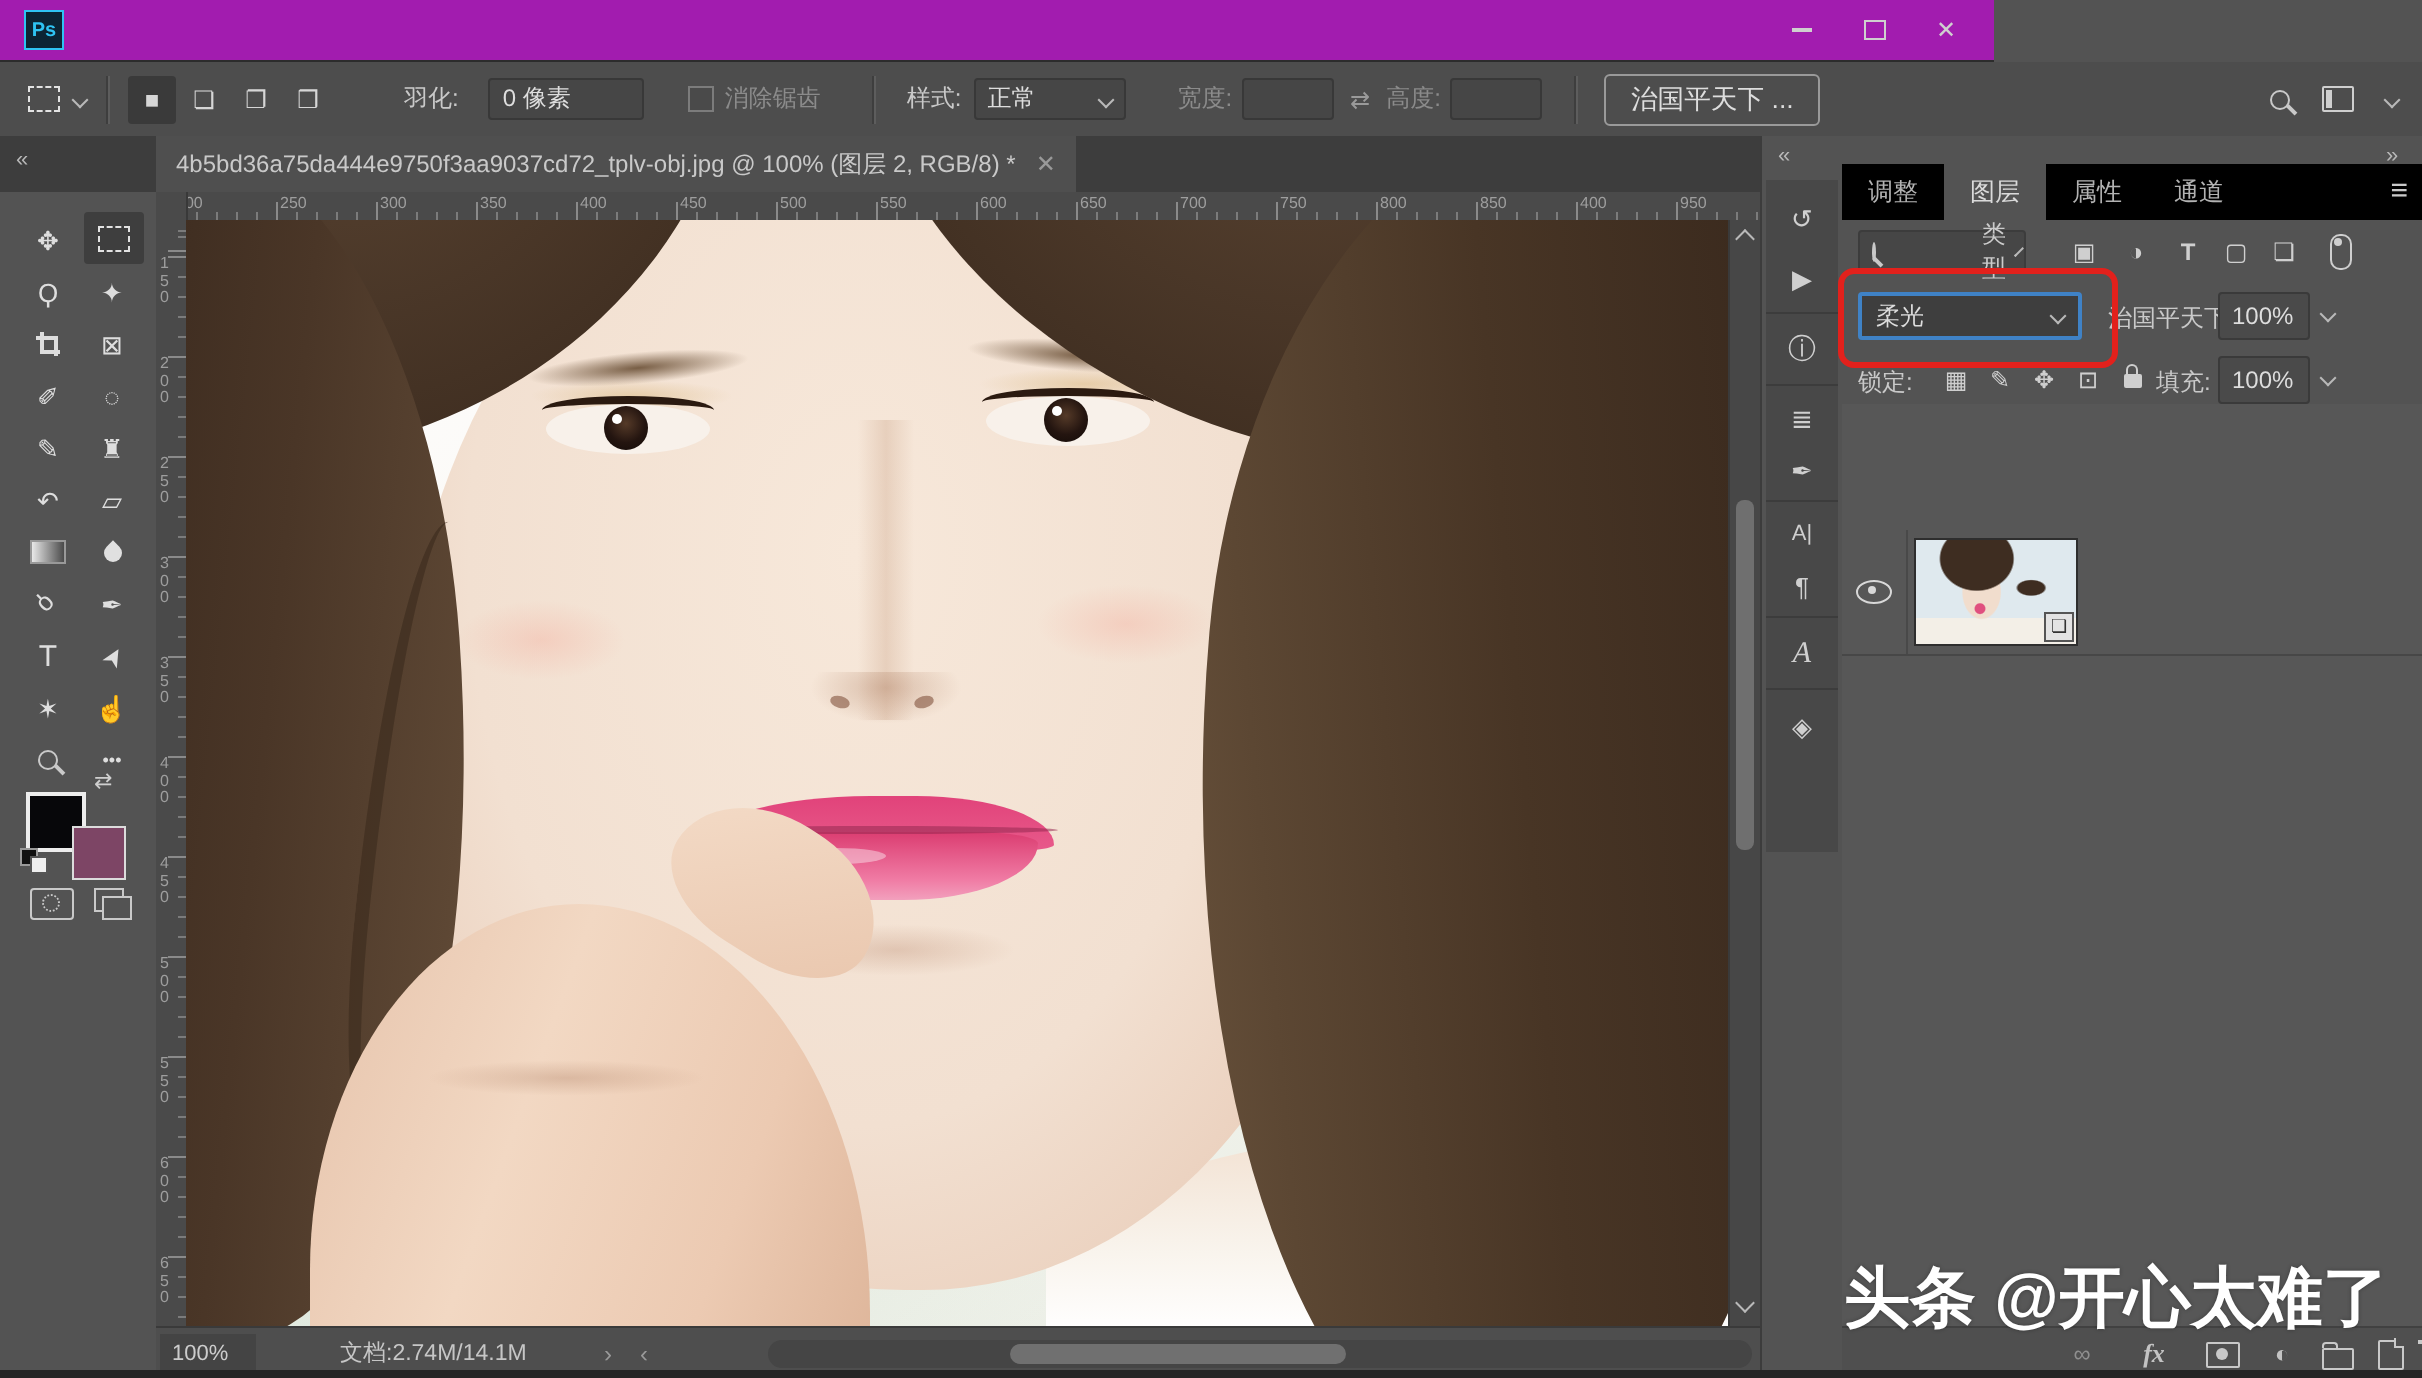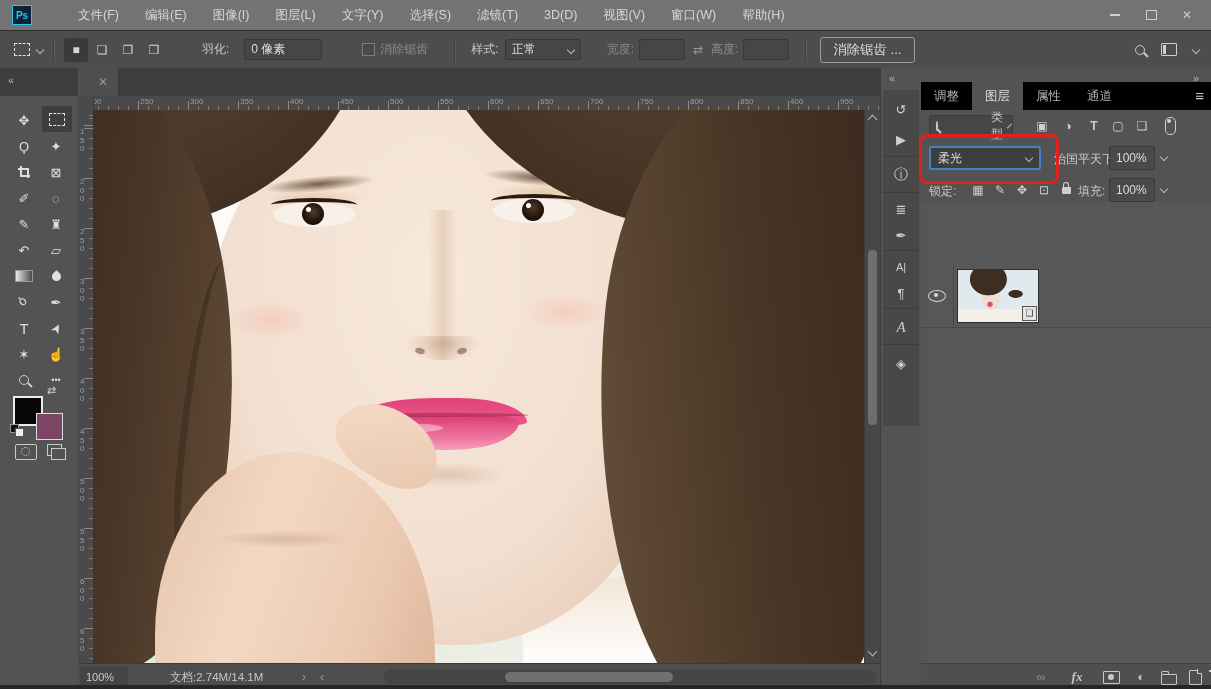--- a/index.html
+++ b/index.html
@@ -1,20 +1,20 @@
 <!DOCTYPE html>
 <html><head>
 <meta charset="utf-8">
 <style>
   html,body{margin:0;padding:0;background:#222;}
   .app{position:relative;width:1211px;height:689px;background:#535353;overflow:hidden;
        font-family:"Liberation Sans",sans-serif;color:#ccc;font-size:12px;}
   .flex{display:flex;align-items:center;}
   
-  .titlebar{position:absolute;left:0;top:0;width:1211px;height:30px;background:#737373;border-bottom:1px solid #2c2c2c;display:flex;align-items:center;gap:17px;}
+  .titlebar{position:absolute;left:0;top:0;width:997px;height:30px;background:#a21caf;border-bottom:1px solid #2c2c2c;display:flex;align-items:center;}
   .pslogo{width:18px;height:18px;margin-left:12px;background:#0c2433;border:1px solid #2fc3f2;color:#2fc3f2;
           font-size:10px;font-weight:bold;display:flex;align-items:center;justify-content:center;}
   .menu{display:flex;margin-left:16px;}
   .menu span{padding:0 13px;line-height:30px;color:#d6d6d6;font-size:12.5px;}
   .winbtns{position:absolute;right:6px;top:0;height:30px;display:flex;}
   .winbtn{width:36px;height:30px;display:flex;align-items:center;justify-content:center;color:#cfcfcf;}
   .ico-min{width:10px;height:2px;background:#cfcfcf;}
   .ico-max{width:9px;height:8px;border:1.5px solid #cfcfcf;}
   
   .optionsbar{position:absolute;left:0;top:31px;width:1211px;height:37px;background:#4d4d4d;border-bottom:1px solid #2e2e2e;display:flex;align-items:center;}
@@ -135,33 +135,20 @@
   .winbottom{position:absolute;left:0;top:685px;width:1211px;height:4px;background:#262626;}
   .collapse{position:absolute;font-size:11px;color:#b9b9b9;}
 </style>
 </head>
 <body>
 
 <div class="app">
 
   <div class="titlebar">
     <div class="pslogo">Ps</div>
-    <div class="menu">
-      <span>文件(F)</span>
-      <span>编辑(E)</span>
-      <span>图像(I)</span>
-      <span>图层(L)</span>
-      <span>文字(Y)</span>
-      <span>选择(S)</span>
-      <span>滤镜(T)</span>
-      <span>3D(D)</span>
-      <span>视图(V)</span>
-      <span>窗口(W)</span>
-      <span>帮助(H)</span>
-    </div>
     <div class="winbtns">
       <div class="winbtn">
           <span class="ico-min"></span>
         </div>
       <div class="winbtn">
           <span class="ico-max"></span>
         </div>
       <div class="winbtn">
           <span>✕</span>
         </div>
@@ -175,47 +162,48 @@
     </div>
     <div class="vsep"></div>
     <div class="flex">
       <span class="modebtn active">■</span>
       <span class="modebtn">❏</span>
       <span class="modebtn">❐</span>
       <span class="modebtn">❒</span>
     </div>
     <span class="lbl" style="margin-left:34px;">羽化:</span>
     <div class="numbox" style="width:78px;margin-left:15px;">0 像素</div>
-    <div class="flex" style="margin-left:40px;">
+    <div class="flex" style="margin-left:22px;">
       <span class="cb"></span>
       <span class="lbl dis">消除锯齿</span>
     </div>
     <div class="vsep" style="margin-left:26px;"></div>
     <span class="lbl" style="margin-left:6px;">样式:</span>
     <div class="numbox" style="width:76px;margin-left:6px;justify-content:space-between;">
       <span>正常</span>
       <span class="chev small"></span>
     </div>
     <span class="lbl dis" style="margin-left:26px;">宽度:</span>
     <div class="numbox" style="width:46px;margin-left:5px;"></div>
     <span style="margin:0 8px;color:#9a9a9a;">⇄</span>
     <span class="lbl dis">高度:</span>
     <div class="numbox" style="width:46px;margin-left:5px;"></div>
     <div class="vsep" style="margin-left:16px;"></div>
-    <button class="btn" style="margin-left:4px;">消除锯齿 ...</button>
+    <button class="btn" style="margin-left:4px;">治国平天下 ...</button>
     <div class="flex" style="position:absolute;right:12px;gap:16px;">
       <span class="mag"></span>
       <span class="ico-ws"></span>
       <span class="chev small"></span>
     </div>
   </div>
 
   <div class="tabbar">
     <span class="collapse" style="left:8px;top:6px;">«</span>
     <div class="doctab">
+      <span>4b5bd36a75da444e9750f3aa9037cd72_tplv-obj.jpg @ 100% (图层 2, RGB/8) *</span>
       <span style="margin-left:10px;color:#999;">✕</span>
     </div>
   </div>
 
   <div class="toolbar">
     <div class="tool" style="left:10px;top:12px;">
         <span>✥</span>
       </div>
     <div class="tool selected" style="left:42px;top:10px;width:30px;height:26px;">
         <span class="ico-marquee"></span>
@@ -477,14 +465,15 @@
         </span>
       <span class="ficon" style="left:262px;width:24px;">
           <span class="iconew"></span>
         </span>
       <span class="ficon" style="left:286px;width:20px;">
           <span class="icotrash"></span>
         </span>
     </div>
   </div>
 
+  <div class="watermark">头条 @开心太难了</div>
   <div class="winbottom"></div>
 </div>
 
 </body></html>

